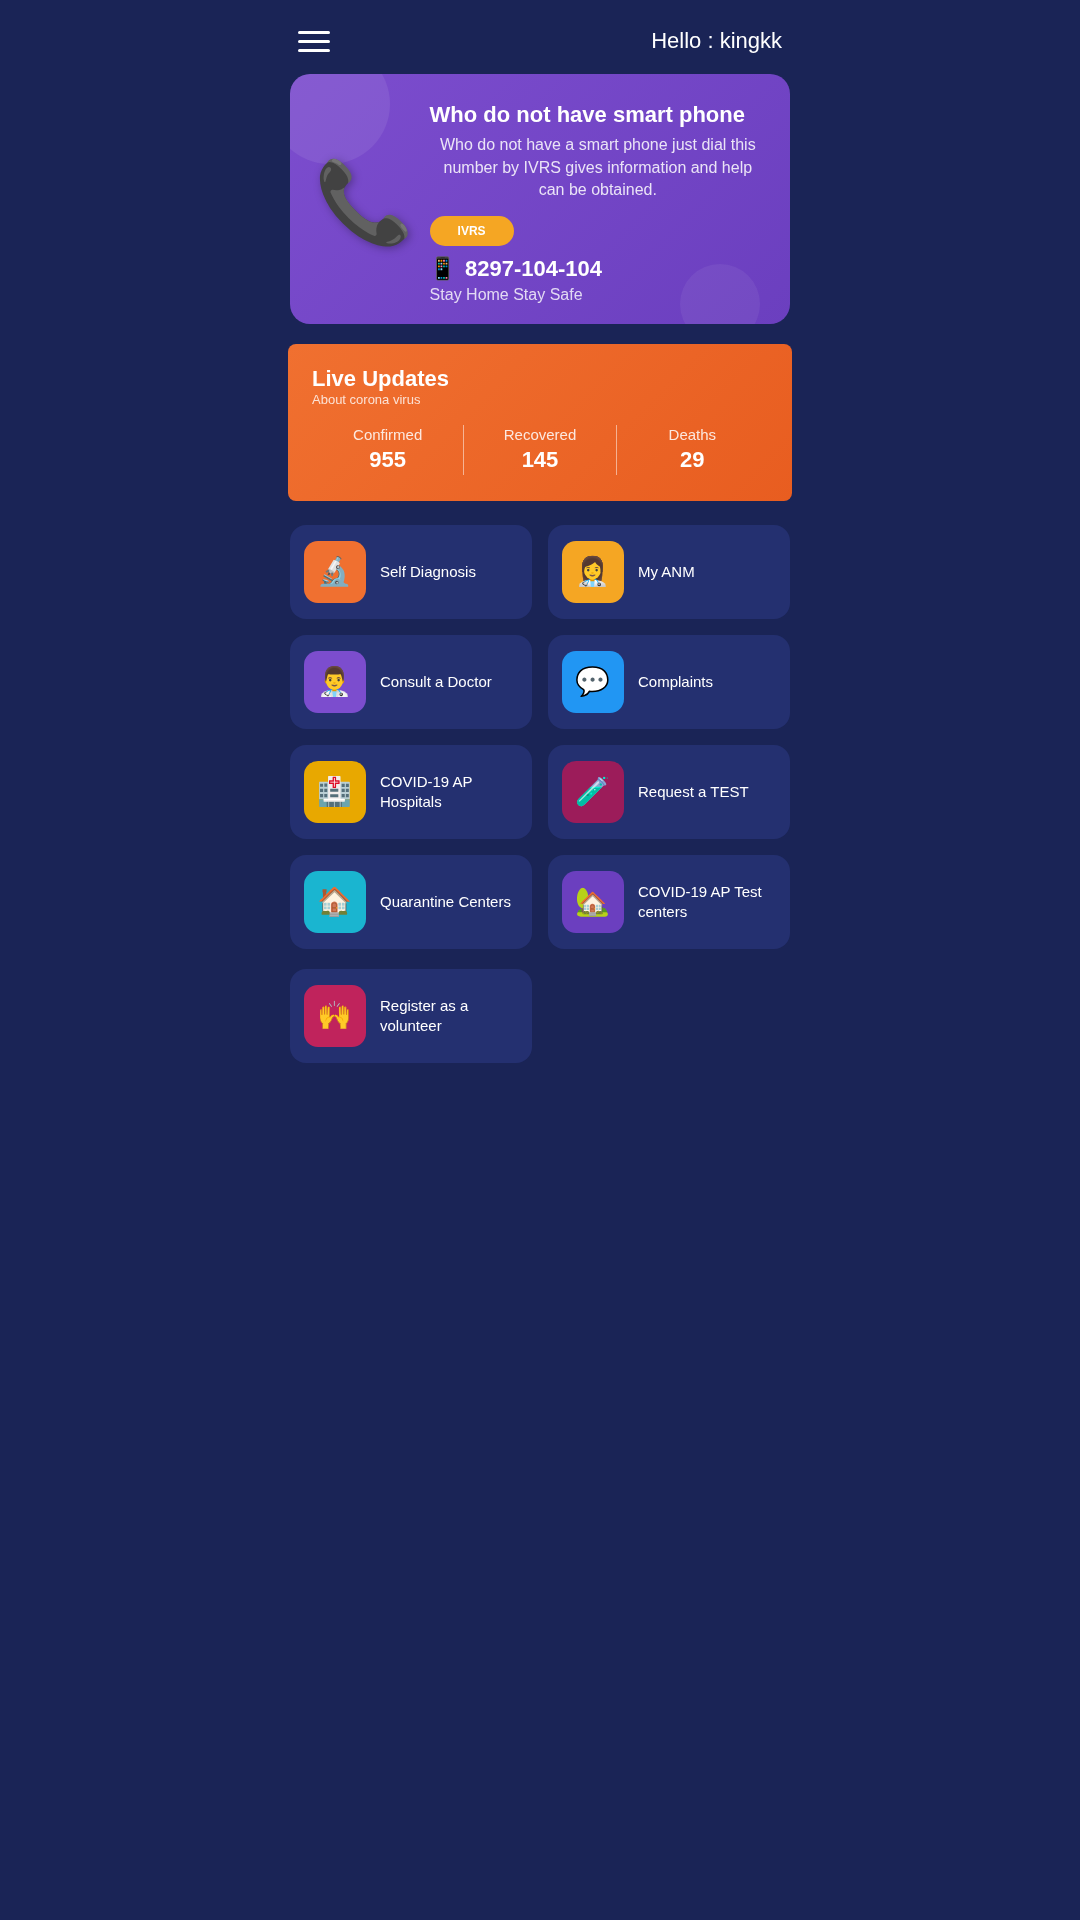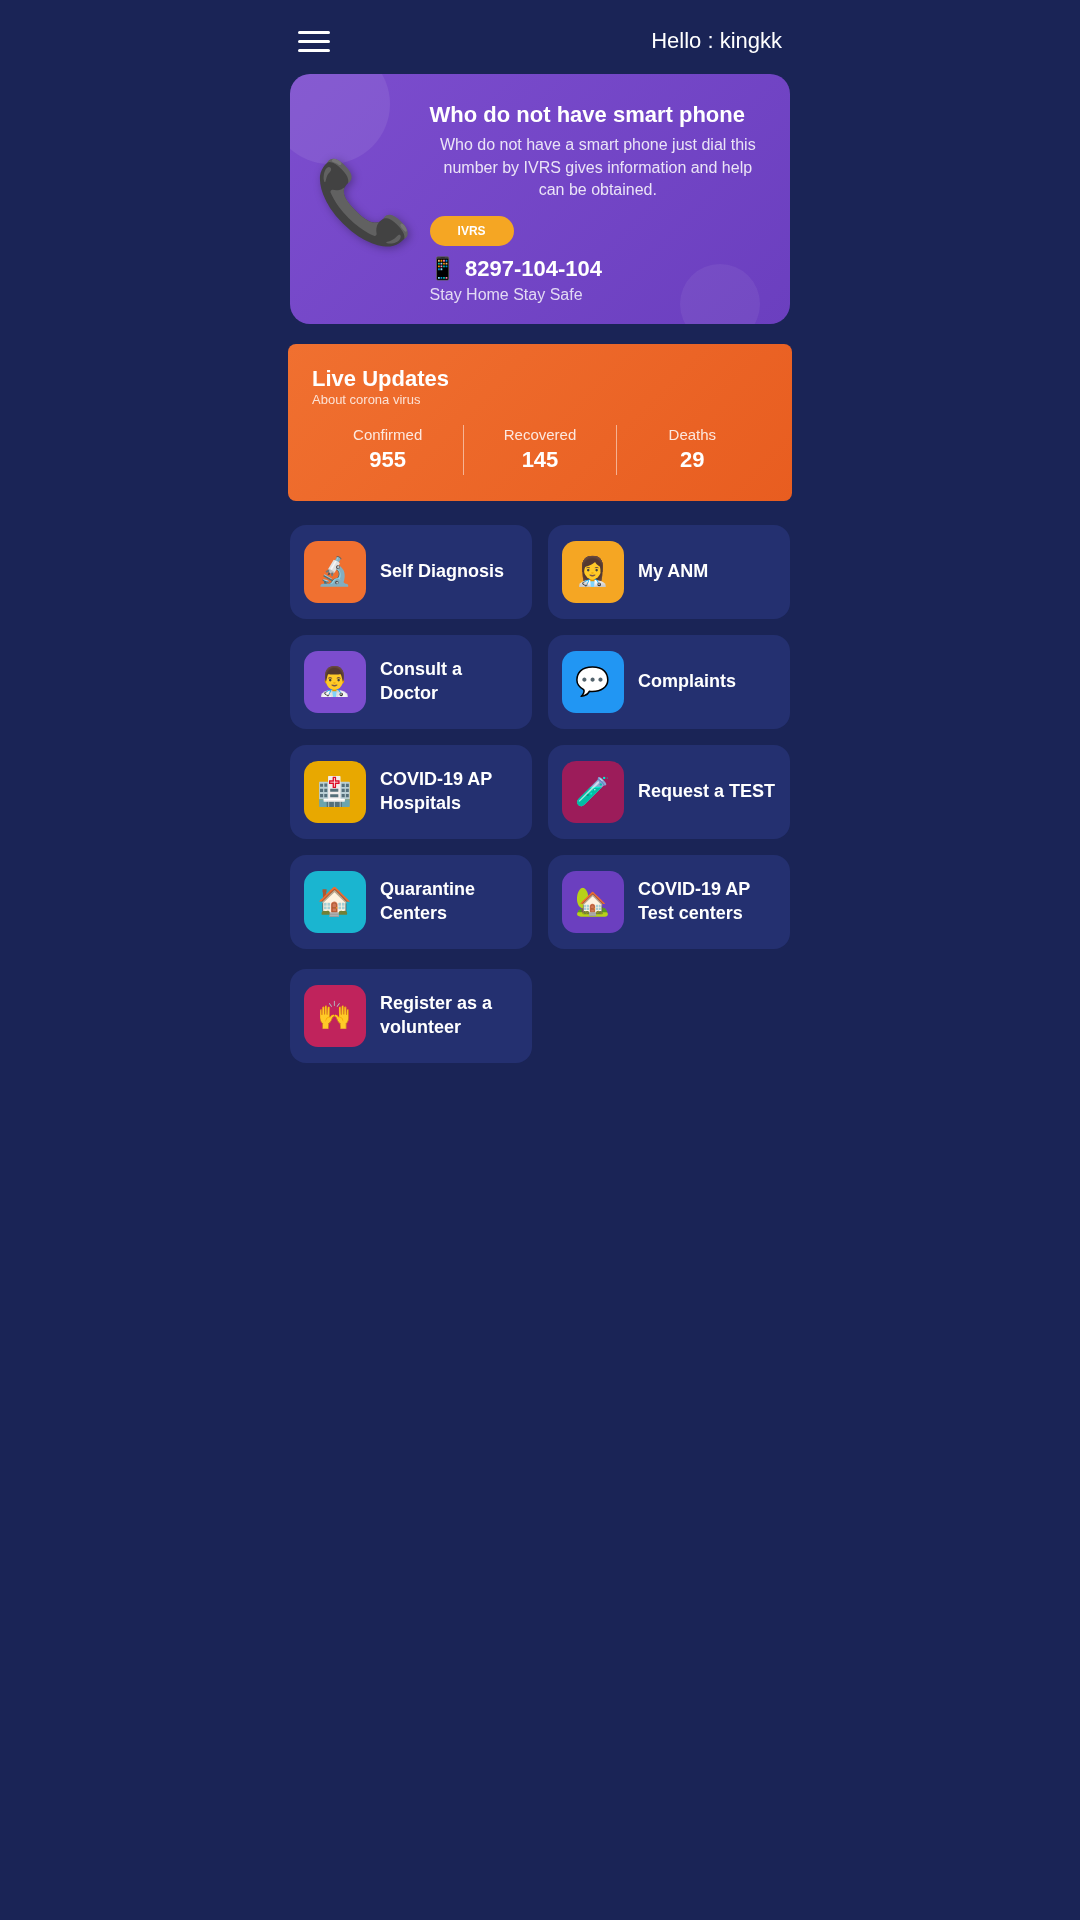--- a/index.html
+++ b/index.html
@@ -199,22 +199,22 @@
     .icon-yellow { background: #f5a623; }
     .icon-purple { background: #7c4dce; }
     .icon-blue { background: #2196f3; }
     .icon-gold { background: #e8a800; }
     .icon-crimson { background: #9c1c5a; }
     .icon-cyan { background: #1ab5d0; }
     .icon-violet { background: #6b3fbf; }
     .icon-pink { background: #c0235c; }
 
     .menu-label {
-      font-size: 18px;
-      font-weight: 700;
+      font-size: 15px;
+      font-weight: 400;
       color: white;
       line-height: 1.3;
     }
 
     
     .menu-bottom {
       padding: 0 20px;
       margin-bottom: 30px;
     }
     .menu-bottom .menu-item {

